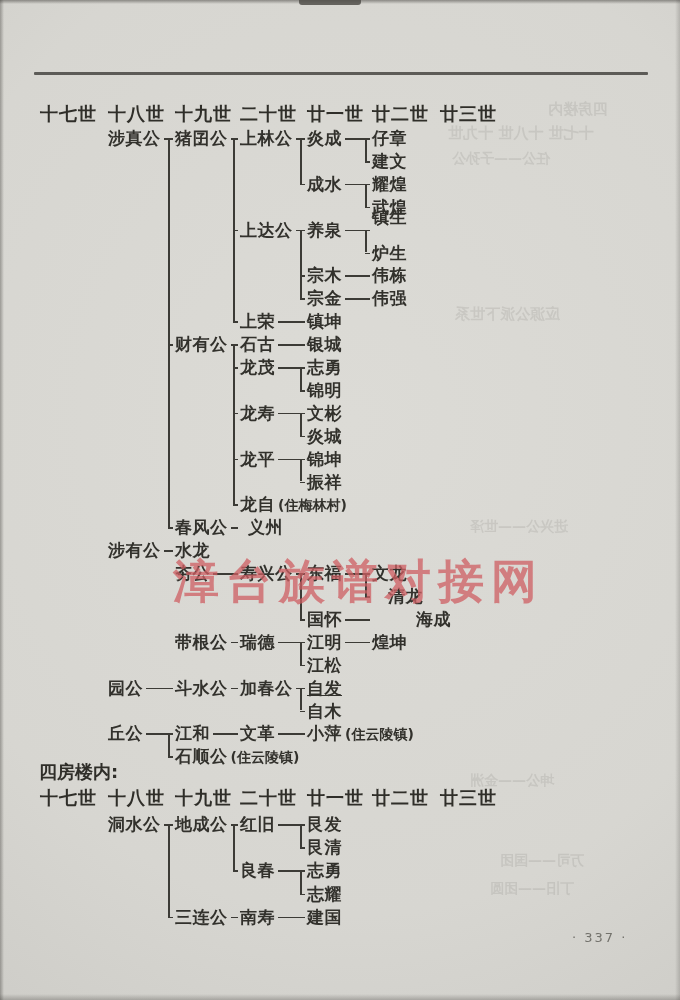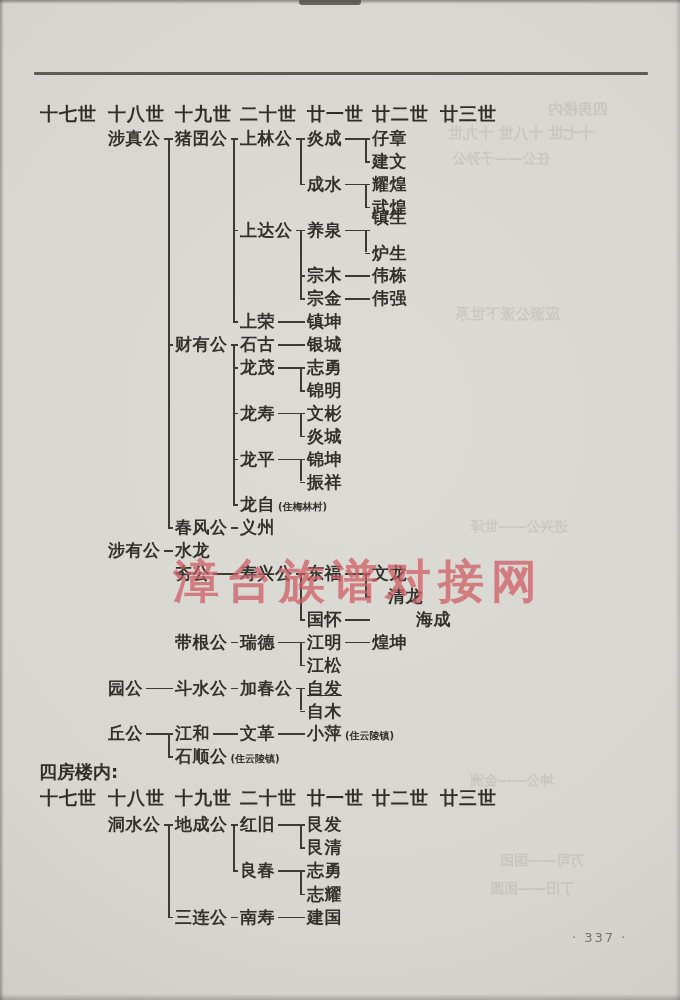--- a/index.html
+++ b/index.html
@@ -10,21 +10,21 @@
   }
   .edge-top{position:absolute;left:0;top:0;right:0;height:4px;background:linear-gradient(rgba(62,60,56,.5),rgba(62,60,56,0));}
   .edge-left{position:absolute;left:0;top:0;bottom:0;width:4px;background:linear-gradient(90deg,rgba(62,60,56,.4),rgba(62,60,56,0));}
   .edge-right{position:absolute;right:0;top:0;bottom:0;width:5px;background:linear-gradient(270deg,rgba(62,60,56,.22),rgba(62,60,56,0));}
   .edge-bottom{position:absolute;left:0;bottom:0;right:0;height:6px;background:linear-gradient(0deg,rgba(62,60,56,.3),rgba(62,60,56,0));}
   .top-notch{position:absolute;left:299px;top:0;width:62px;height:5px;background:#514f4a;border-radius:0 0 3px 3px;opacity:.85;}
   .title{position:absolute;top:51px;left:0;right:0;text-align:center;font-size:16px;font-weight:600;letter-spacing:9px;color:#4a4944;}
   .rule{position:absolute;top:72px;left:34px;width:614px;height:2.6px;background:#4b4a45;opacity:.88;border-radius:1px;}
   .gen-h{position:absolute;font-size:18px;font-weight:700;letter-spacing:1px;color:#2f2e29;white-space:nowrap;}
   .person{position:absolute;font-size:17px;font-weight:600;letter-spacing:.5px;line-height:19px;white-space:nowrap;color:#32312c;z-index:2;}
-  .person .note{font-size:10px;font-weight:600;margin-left:3px;letter-spacing:0;}
+  .person .note{font-size:14px;font-weight:600;margin-left:3px;letter-spacing:0;}
   .line-h{position:absolute;height:1.7px;background:#3c3b36;z-index:2;}
   .line-v{position:absolute;width:1.7px;background:#3c3b36;z-index:2;}
   .section-label{position:absolute;left:39px;top:760px;font-size:18px;font-weight:700;color:#2f2e29;}
   .pagenum{position:absolute;left:572px;top:930px;font-size:13px;color:#73726c;letter-spacing:2px;}
   .watermark{position:absolute;left:0;right:0;top:555px;text-align:center;opacity:.75;filter:blur(.4px);z-index:5;pointer-events:none;}
   .wm1{font-size:46px;font-weight:700;letter-spacing:7px;line-height:53px;}
   .wm2{font-size:37px;font-weight:700;font-family:"DejaVu Serif",serif;letter-spacing:1px;line-height:45px;}
   .bleed{position:absolute;color:#6b6964;opacity:.15;filter:blur(.7px);transform:scaleX(-1);white-space:nowrap;font-weight:600;z-index:1;}
 </style>
 </head>
@@ -119,21 +119,21 @@
       <div class="person" style="left: 307px; top: 426.7px;"><span>炎城</span></div>
       <div class="person" style="left: 240px; top: 449.6px;"><span>龙平</span></div>
       <div class="line-h" style="left: 278px; top: 458.6px; width: 27px;"></div>
       <div class="line-v" style="left: 300px; top: 458.6px; height: 22.9px;"></div>
       <div class="line-h" style="left: 300px; top: 481.5px; width: 5px;"></div>
       <div class="person" style="left: 307px; top: 449.6px;"><span>锦坤</span></div>
       <div class="person" style="left: 307px; top: 472.5px;"><span>振祥</span></div>
       <div class="person" style="left: 240px; top: 495.4px;"><span>龙自</span><span class="note">(住梅林村)</span></div>
       <div class="person" style="left: 175px; top: 518.3px;"><span>春风公</span></div>
       <div class="line-h" style="left: 231px; top: 527.3px; width: 7px;"></div>
-      <div class="person" style="left: 240px; top: 518.3px; text-align: right;"><span>义州</span></div>
+      <div class="person" style="left: 248px; top: 518.3px; text-align: right;"><span>义州</span></div>
       <div class="person" style="left: 108px; top: 541.2px;"><span>涉有公</span></div>
       <div class="line-h" style="left: 164px; top: 550.2px; width: 9px;"></div>
       <div class="person" style="left: 175px; top: 541.2px;"><span>水龙</span></div>
       <div class="person" style="left: 175px; top: 564.1px;"><span>夯公</span></div>
       <div class="line-h" style="left: 213px; top: 573.1px; width: 25px;"></div>
       <div class="person" style="left: 240px; top: 564.1px;"><span>寿兴公</span></div>
       <div class="line-h" style="left: 296px; top: 573.1px; width: 9px;"></div>
       <div class="line-v" style="left: 300px; top: 573.1px; height: 45.8px;"></div>
       <div class="line-h" style="left: 300px; top: 618.9px; width: 5px;"></div>
       <div class="person" style="left: 307px; top: 564.1px;"><span>东福</span></div>

